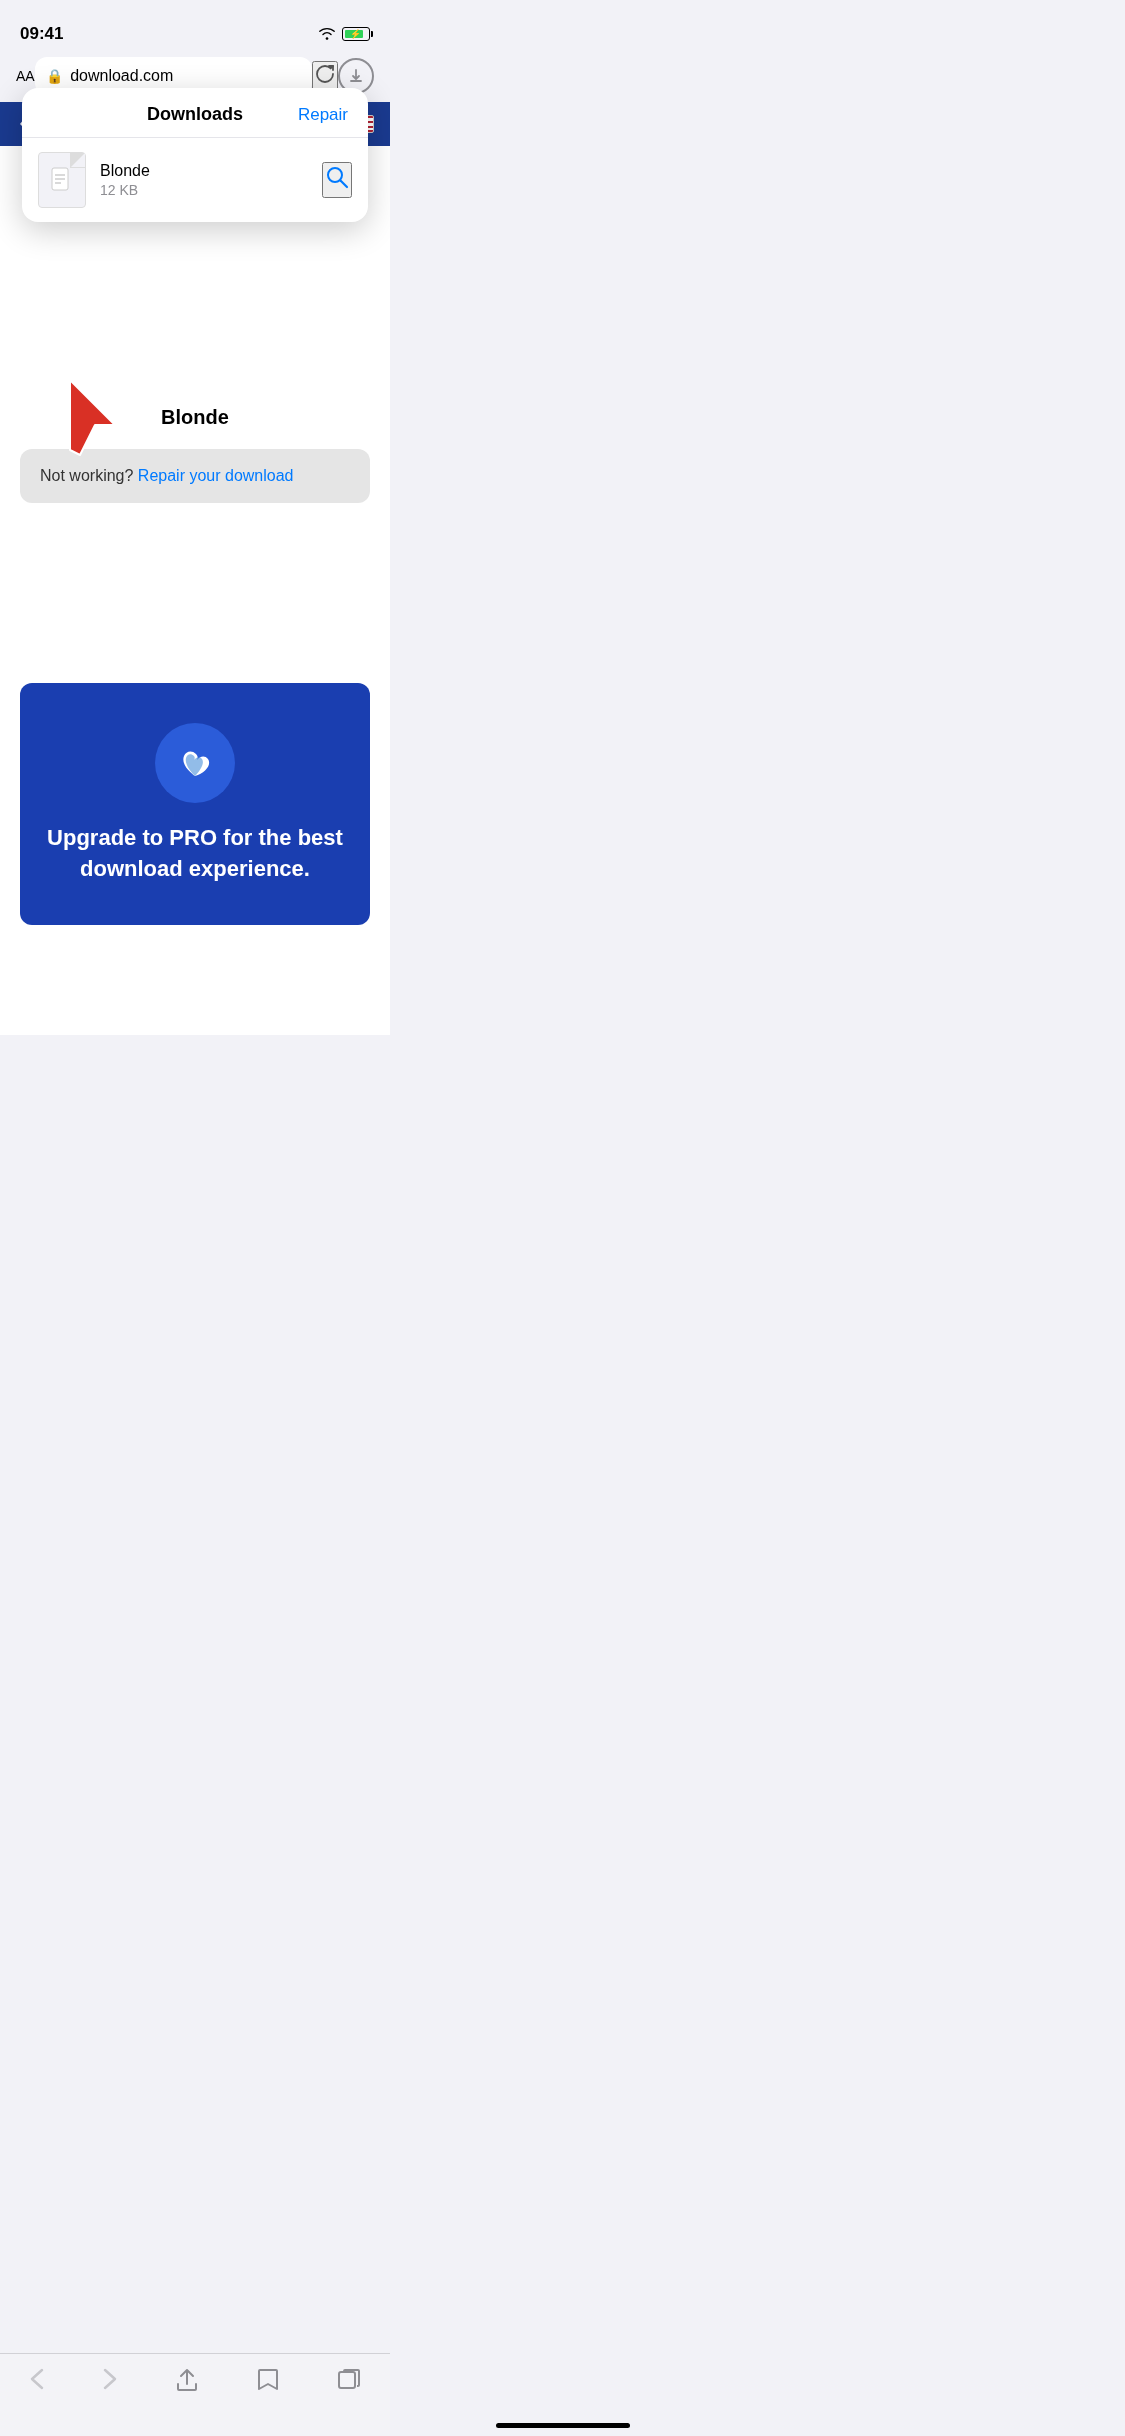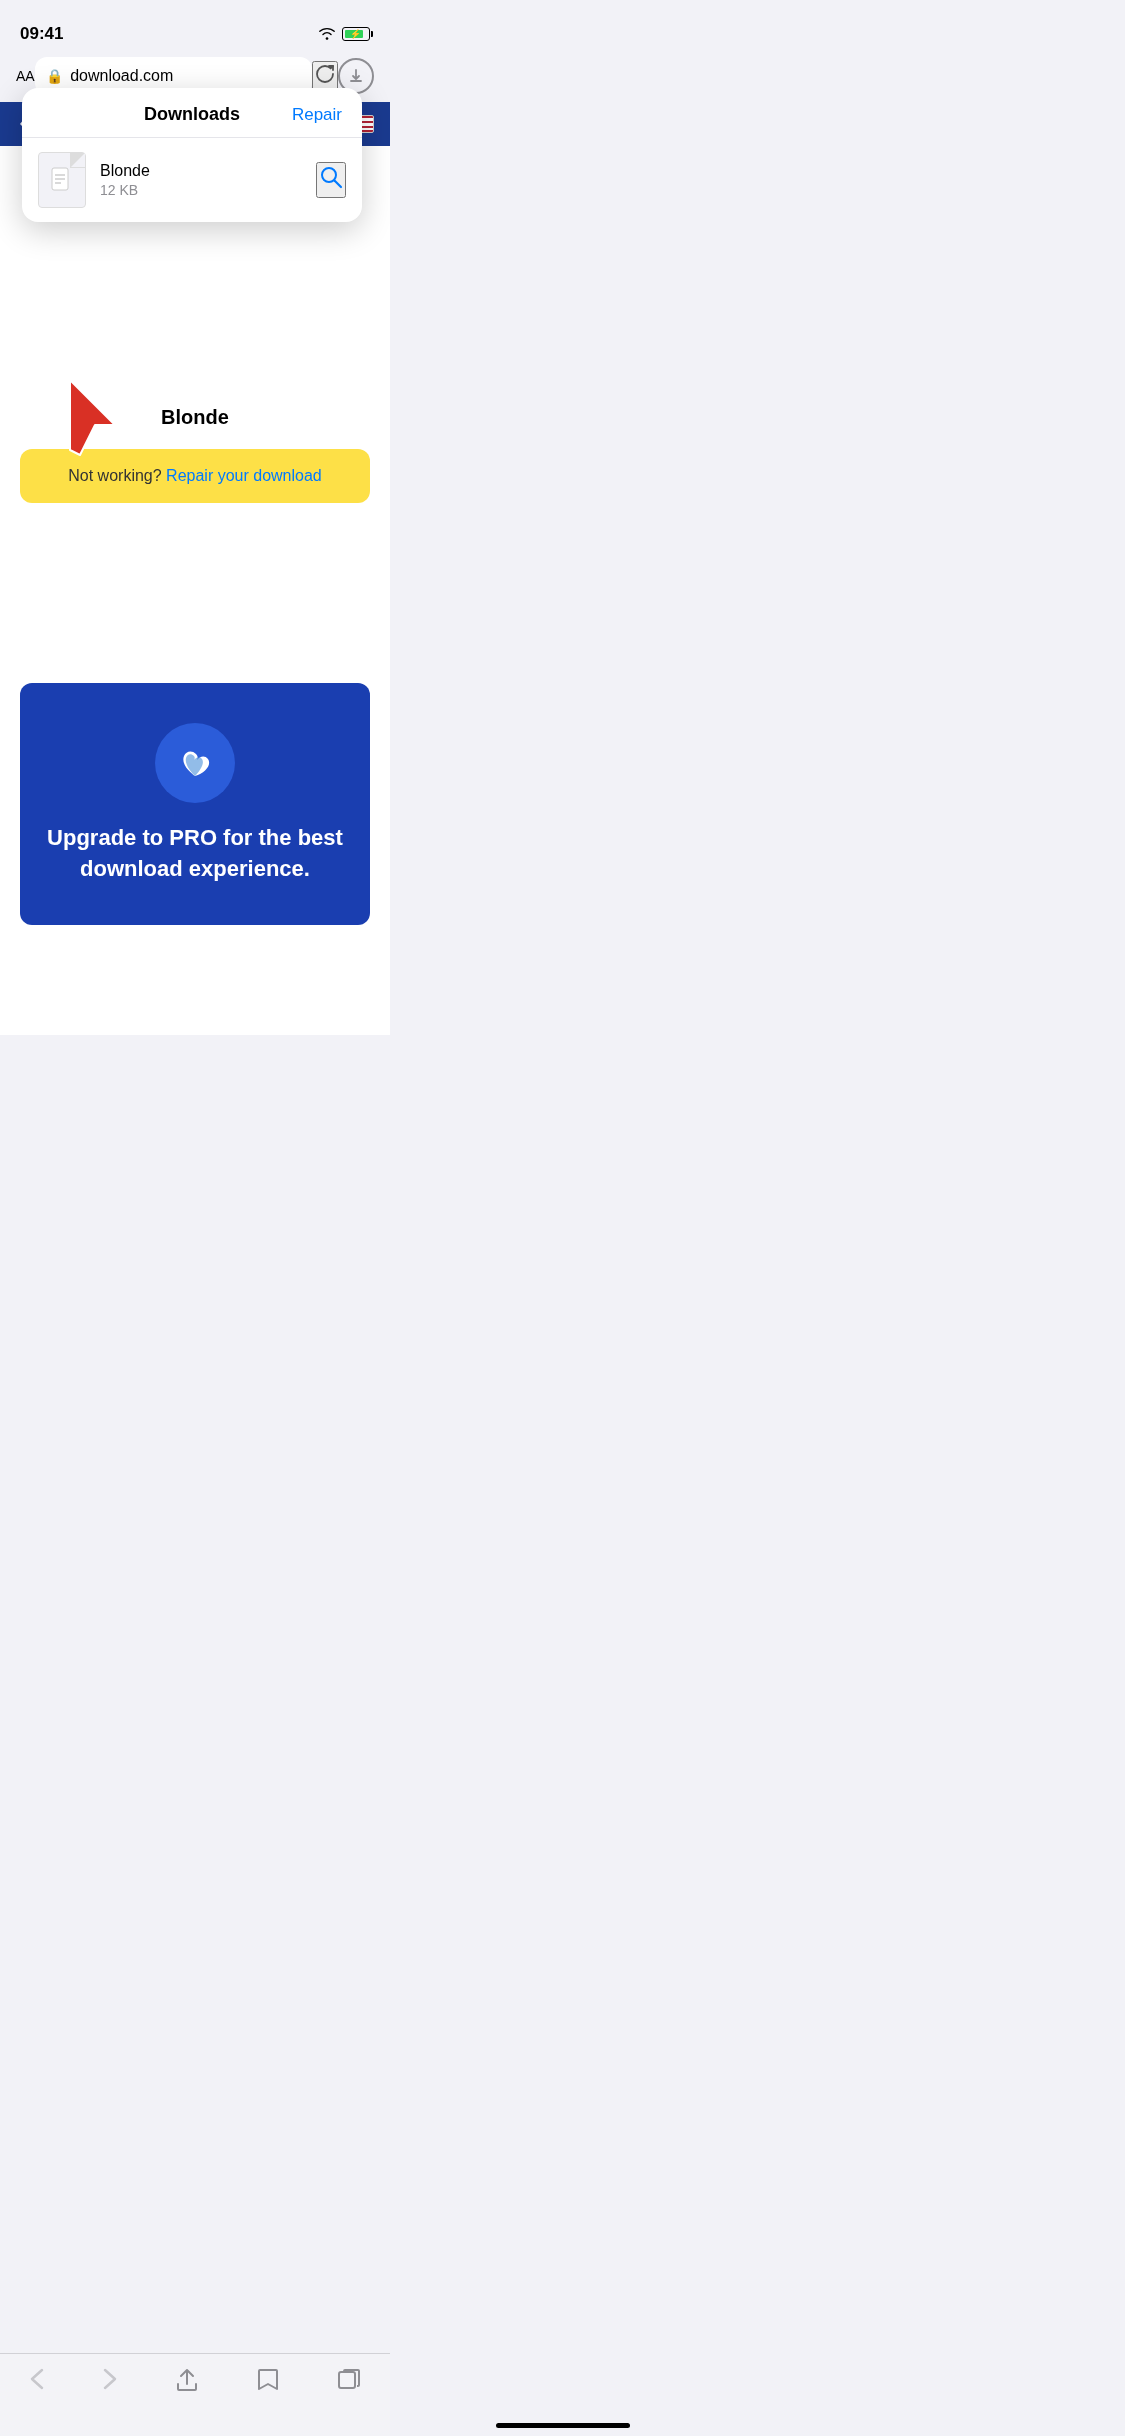--- a/index.html
+++ b/index.html
@@ -143,24 +143,23 @@
 
     .file-name-title {
       font-size: 20px;
       font-weight: 700;
       color: #000;
       margin-bottom: 20px;
     }
 
     .not-working-box {
       width: 100%;
-      background: #fde047;
+      background: #e5e5e5;
       border-radius: 12px;
       padding: 18px 20px;
-      text-align: center;
       margin-bottom: 20px;
     }
 
     .not-working-text {
       font-size: 16px;
       color: #333;
     }
 
     .repair-link {
       color: #007aff;
@@ -196,21 +195,21 @@
       color: #fff;
       text-align: center;
       line-height: 1.4;
     }
 
     
     .downloads-popover {
       position: absolute;
       top: 88px;
       left: 22px;
-      right: 28px;
+      right: 22px;
       background: #fff;
       border-radius: 16px;
       box-shadow: 0 8px 32px rgba(0,0,0,0.2);
       z-index: 100;
       overflow: hidden;
     }
 
     .popover-header {
       display: flex;
       justify-content: center;

